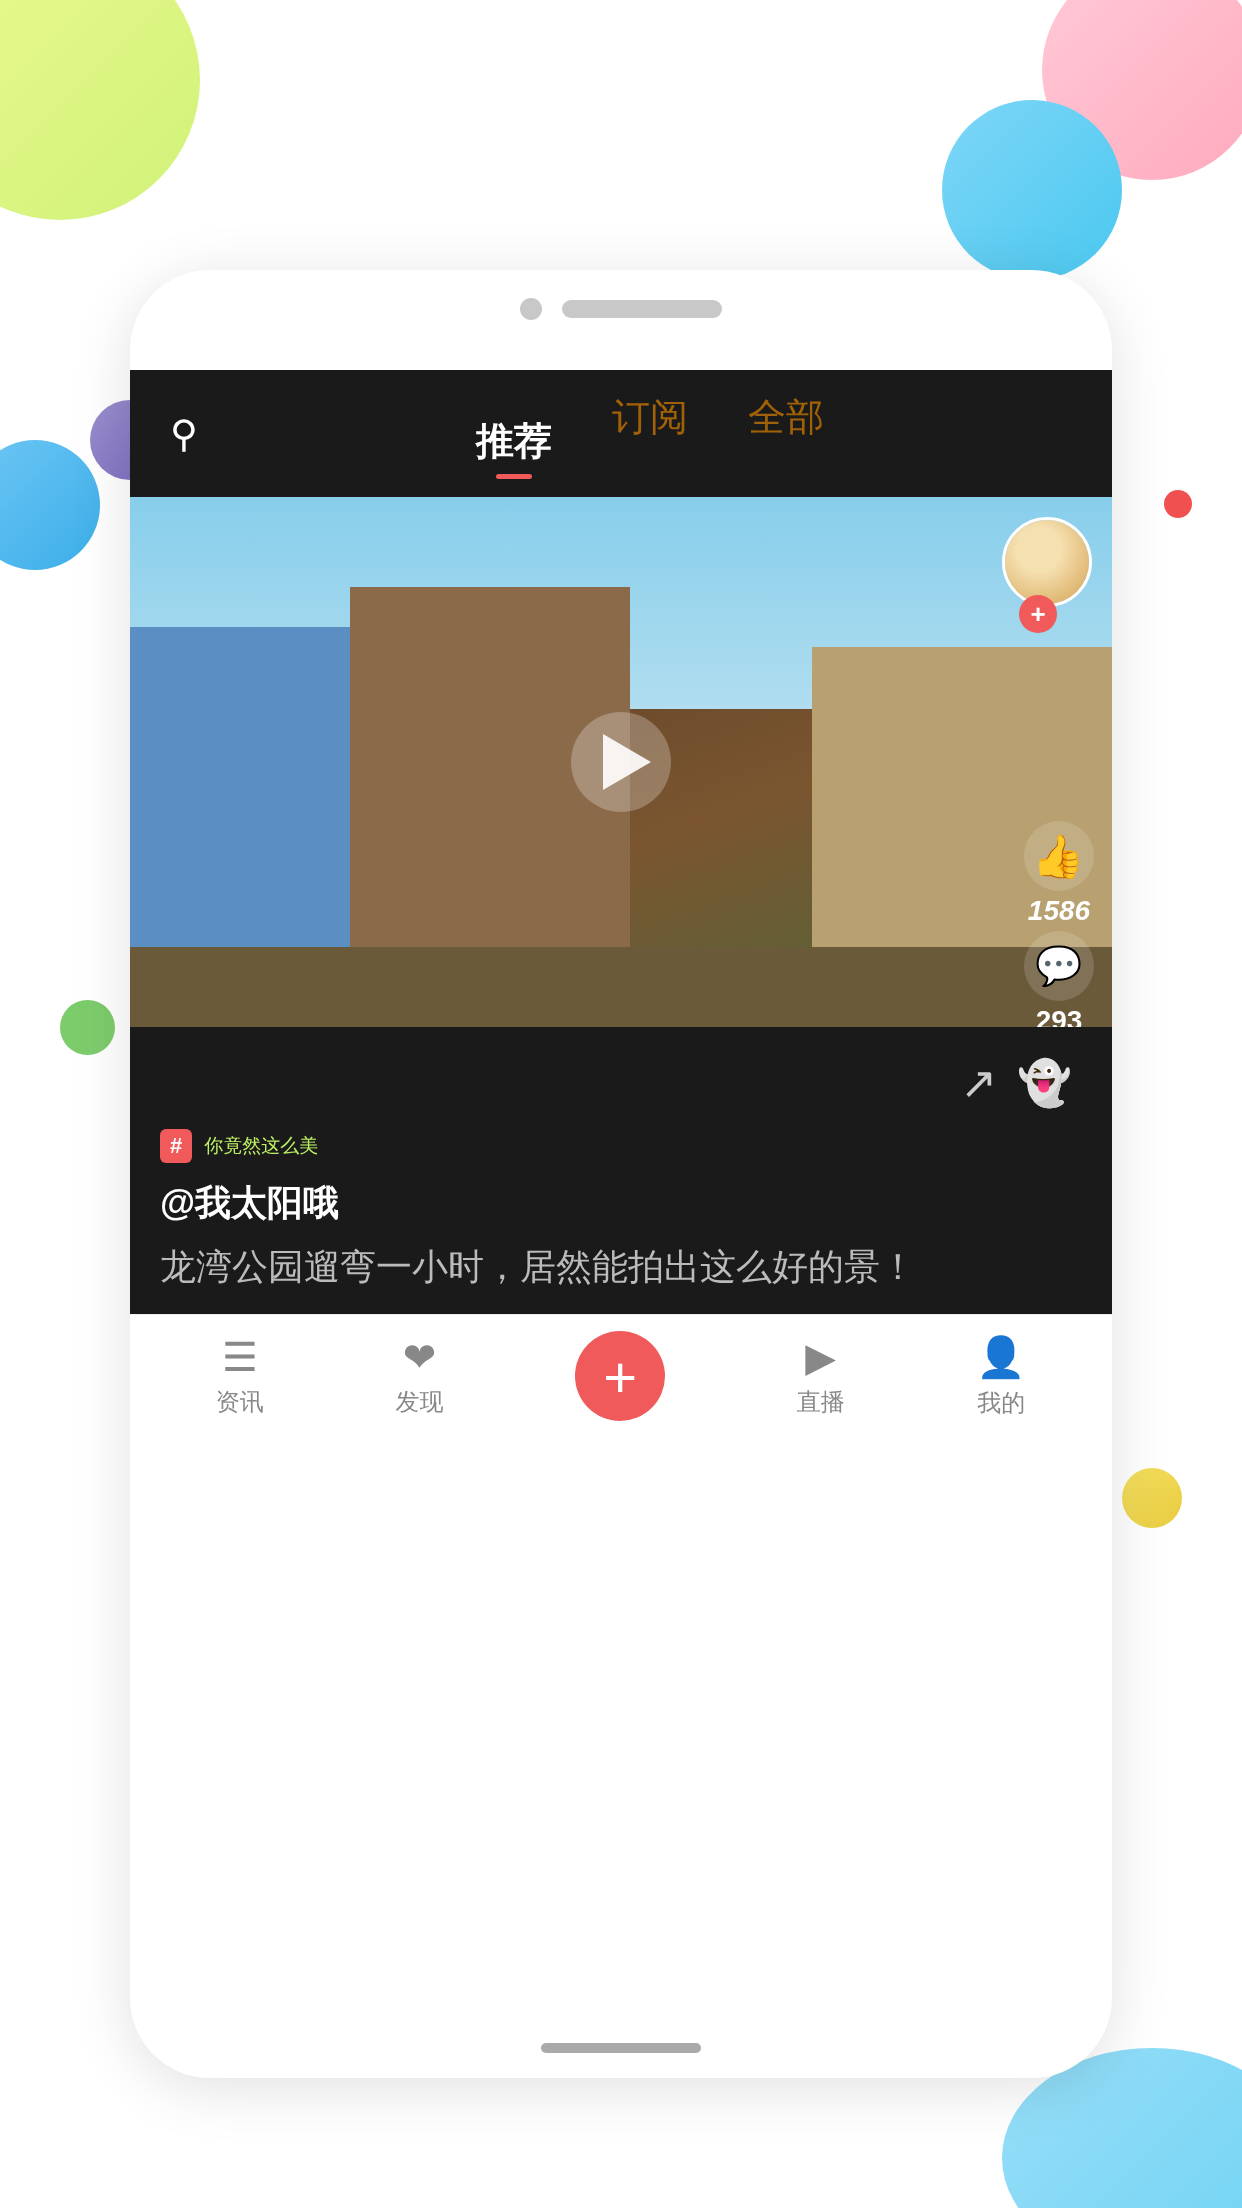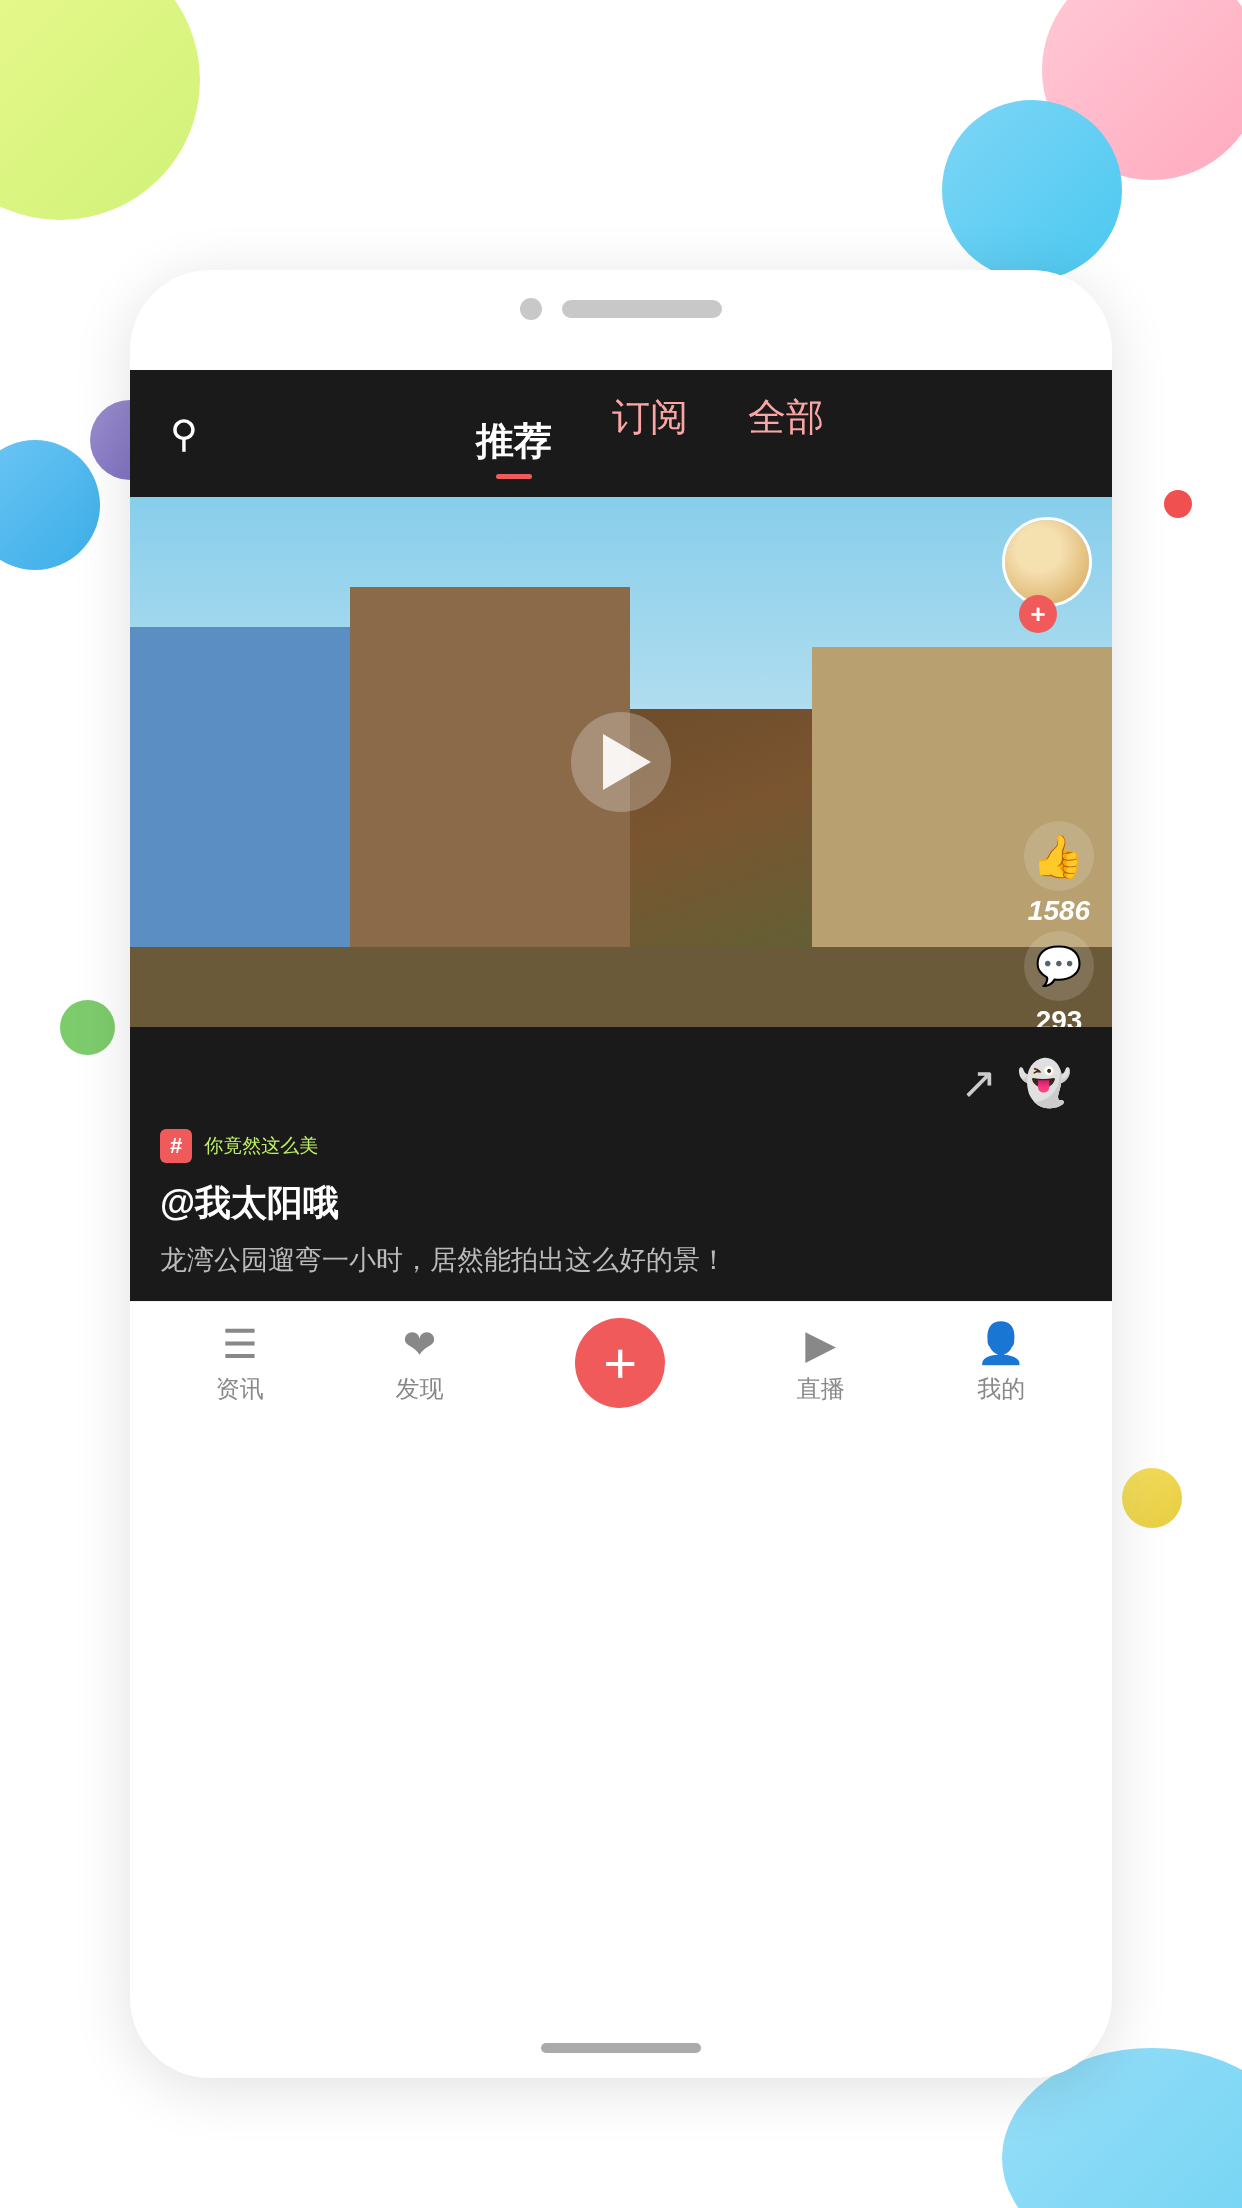--- a/index.html
+++ b/index.html
@@ -160,21 +160,21 @@
       margin-right: 30px;
     }
     .nav-tabs {
       display: flex;
       flex: 1;
       justify-content: center;
       gap: 60px;
     }
     .nav-tab {
       font-size: 38px;
-      color: #fca5a5;
+      color: #a16207;
       position: relative;
       padding-bottom: 8px;
     }
     .nav-tab.active {
       color: #ffffff;
       font-weight: 700;
       margin-top: 24px;
     }
     .nav-tab.active::after {
       content: '';
@@ -377,21 +377,21 @@
       font-size: 19px;
     }
     .content-username {
       color: #ffffff;
       font-size: 36px;
       font-weight: 700;
       margin-bottom: 12px;
     }
     .content-desc {
       color: #bbbbbb;
-      font-size: 27px;
+      font-size: 36px;
       line-height: 1.5;
     }
 
     
     .bottom-bar {
       background: #ffffff;
       display: flex;
       align-items: center;
       justify-content: space-around;
       padding: 16px 20px;

